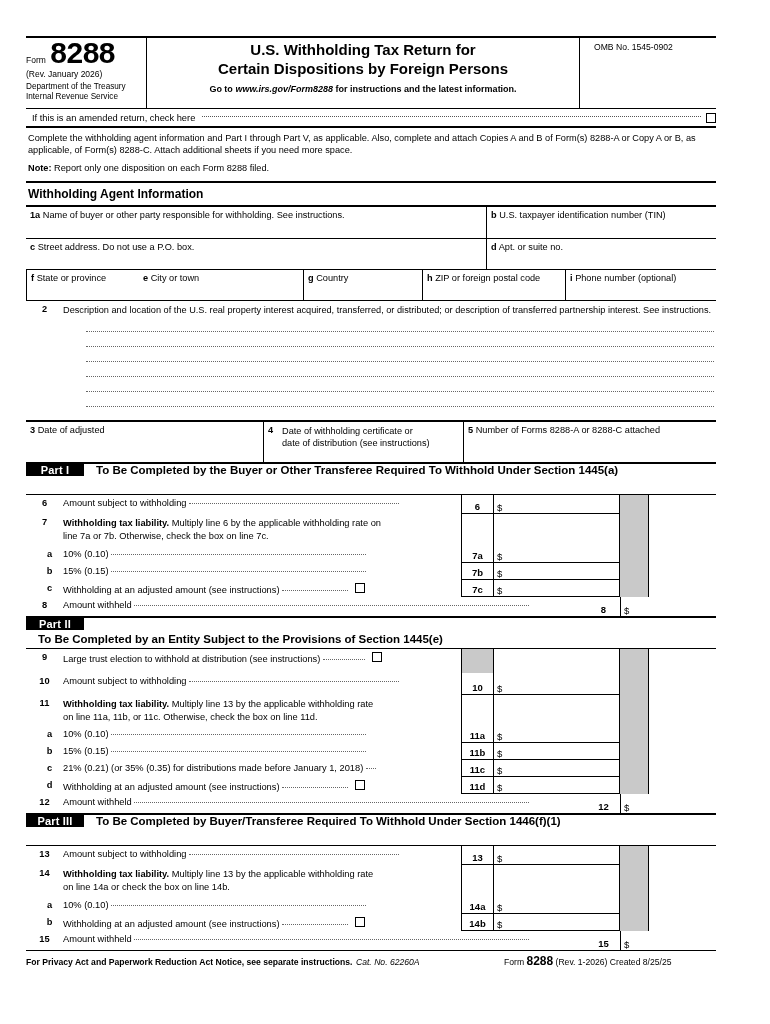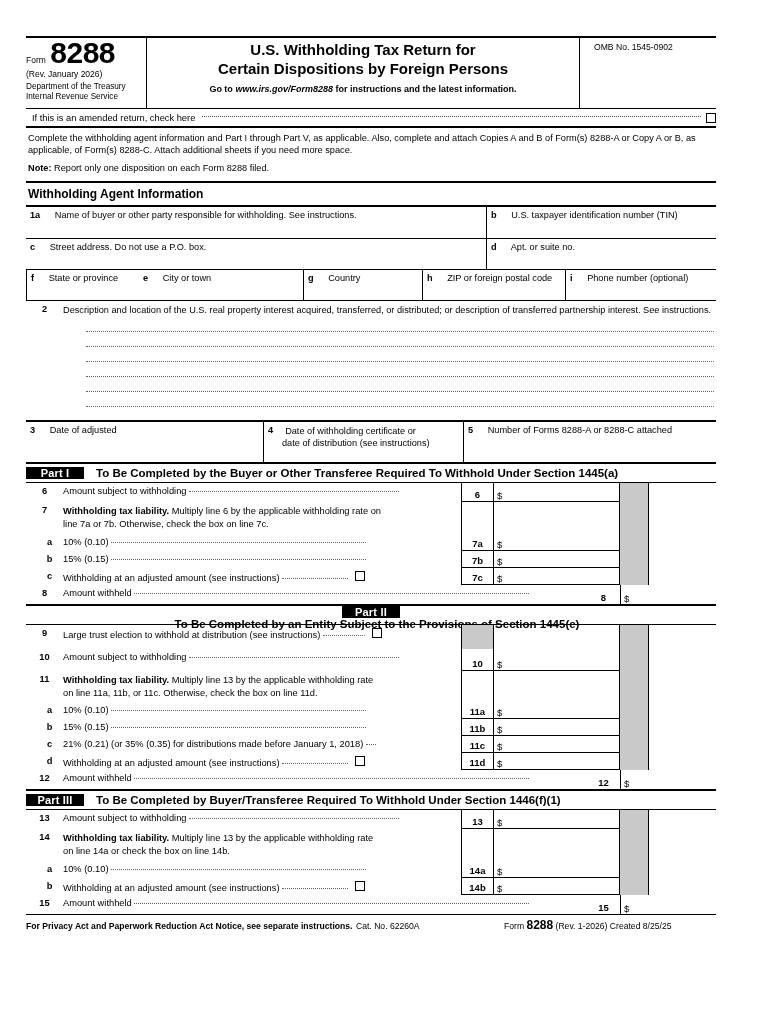--- a/index.html
+++ b/index.html
@@ -39,30 +39,30 @@
   .cbox { width:10px; height:10px; border:1px solid #000; display:inline-block; }
 
   
   .intro { font-size:9.2px; line-height:1.35; padding:4px 2px 2px 2px; }
   .intro p { margin:0 0 5px 0; }
   .sec-title { font-size:12px; font-weight:bold; padding:4px 2px 4px 2px; }
 
   
   .cellrow { display:flex; }
   .cell { position:relative; padding:3px 4px 0 4px; font-size:9.2px; }
-  .cell .lbl { font-weight:bold; display:inline-block; margin-right:12px; }
+  .cell .lbl { font-weight:bold; display:inline-block; margin-right:0; }
   .h31 { height:31px; }
 
   
   .l2 { font-size:9.2px; padding:3px 4px 0 0; display:flex; }
   .l2 .num { width:37px; text-align:center; font-weight:bold; flex:none; }
   .dotline { border-bottom:1.6px dotted #666; height:1px; margin:0 2px 0 60px; }
 
   
-  .partbar { display:flex; align-items:center; height:21px; border-top:1px solid #000; border-bottom:1px solid #000;}
+  .partbar { display:flex; align-items:flex-start; height:33px; border-top:1px solid #000; border-bottom:1px solid #000;}
   .partbox { width:58px; background:#000; color:#fff; font-size:11px; font-weight:bold;
              display:flex; align-items:center; justify-content:center; letter-spacing:0.2px;}
   .parttext { flex:1; font-size:11.5px; font-weight:bold; display:flex; align-items:center; padding-left:12px; }
 
   
   .ln { display:flex; font-size:9.3px; position:relative; }
   .ln .no { width:37px; flex:none; text-align:center; font-weight:bold; padding-top:3px; }
   .ln .no.sub { text-align:center; padding-left:10px; }
   .ln .desc { flex:1; padding-top:3px; padding-right:3px; }
   .dotfill { display:inline-block; vertical-align:2px; border-bottom:1.5px dotted #666; height:1px; }
@@ -76,21 +76,21 @@
   .fincol  { width:68px; flex:none; }
 
   .bd-l { border-left:1px solid #000; }
   .bd-r { border-right:1px solid #000; }
   .bd-t { border-top:1px solid #000; }
   .bd-b { border-bottom:1px solid #000; }
 
   
   .footer { display:flex; align-items:baseline; font-size:8.6px; padding-top:3px; }
   .foot-a { font-weight:bold; width:330px; }
-  .foot-b { width:148px; }
+  .foot-b { width:148px;font-style:italic; }
   .foot-c { flex:1; text-align:left; }
   .foot-c .bignum { font-size:12px; font-weight:bold; }
 </style>
 </head>
 <body>
 
 <div class="page">
 <div class="form">
 
   <div class="hr-thick"></div>

